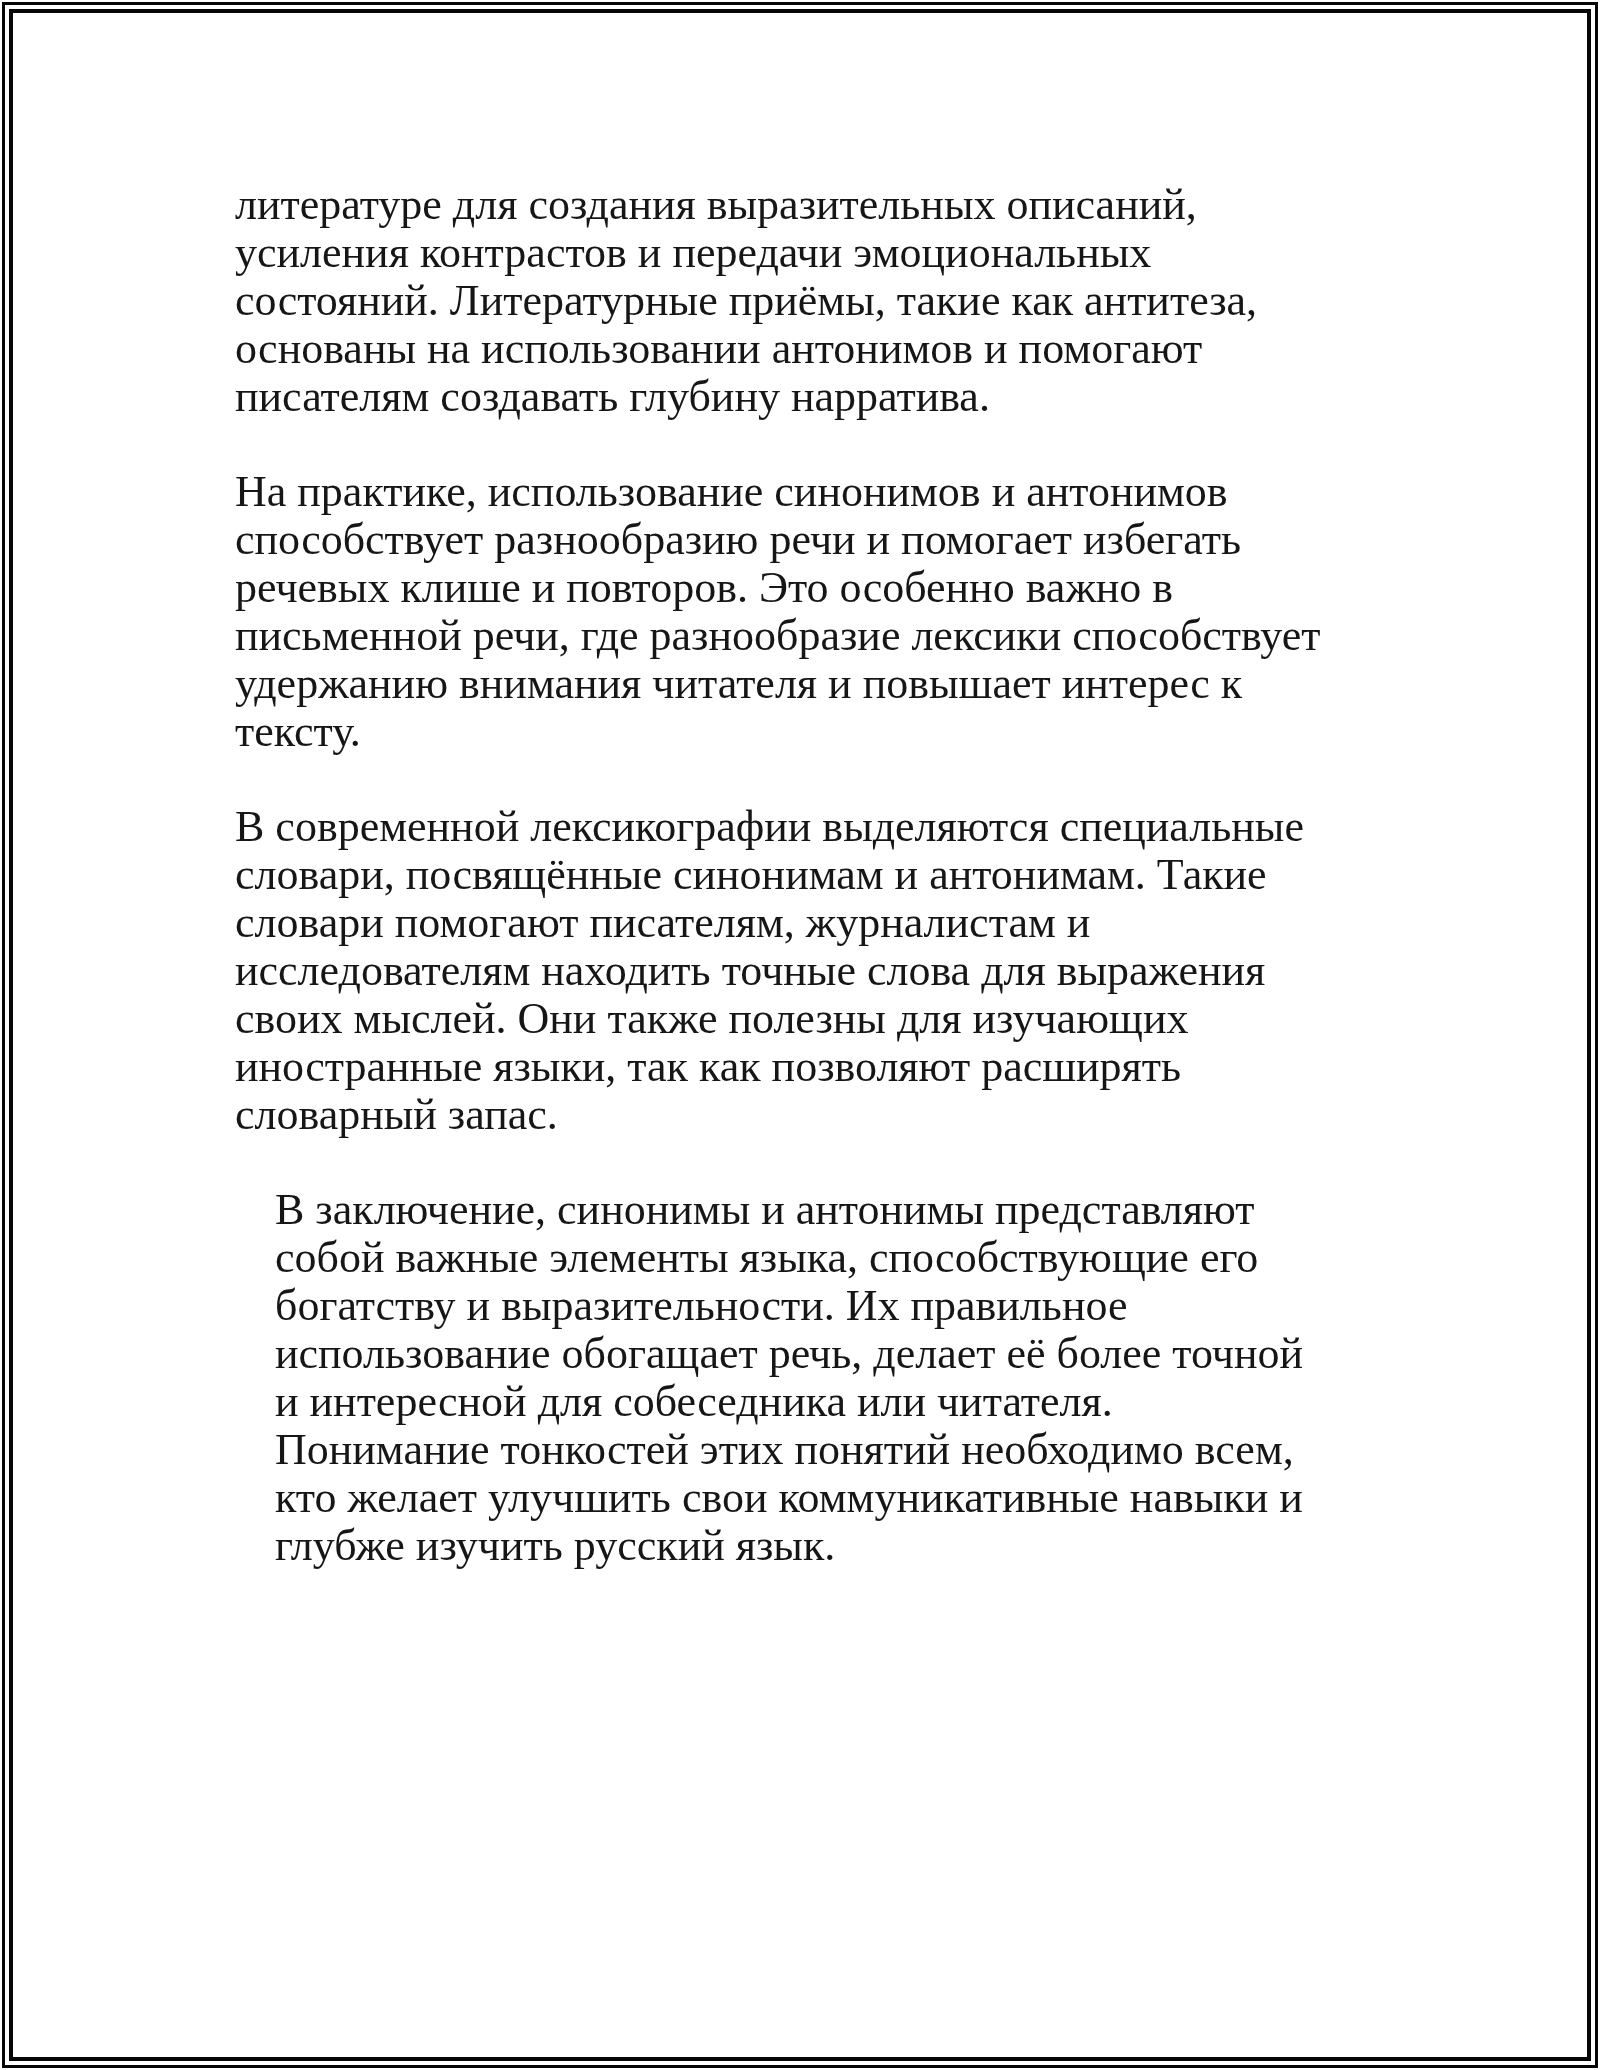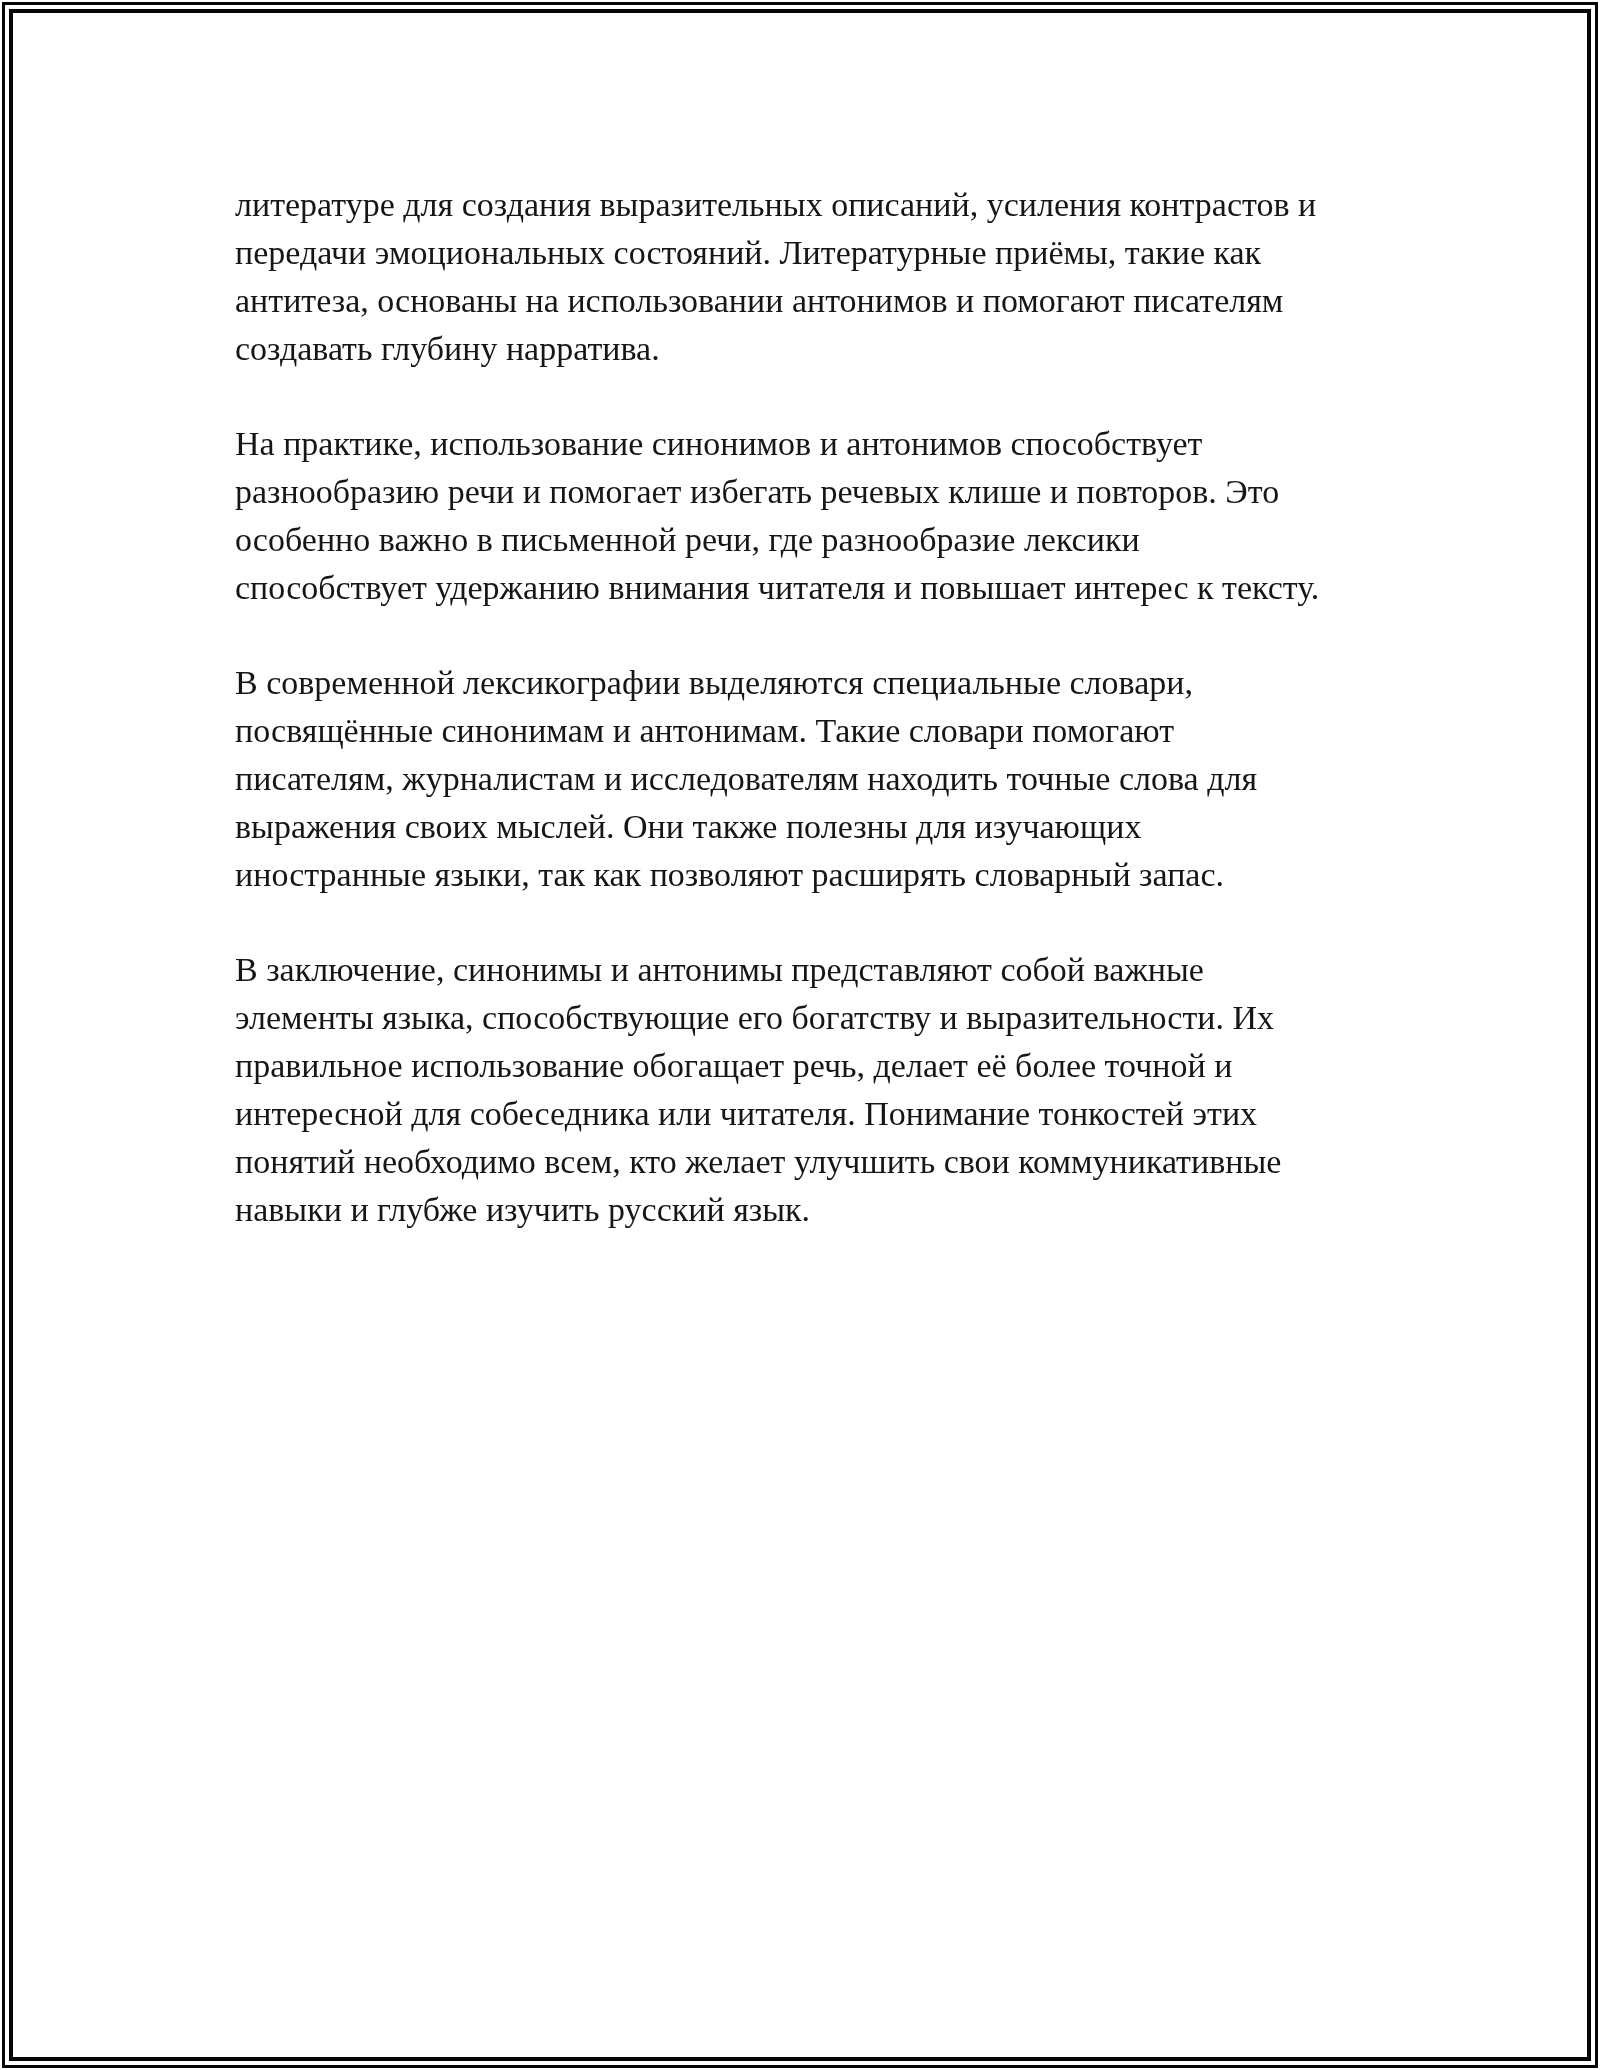--- a/index.html
+++ b/index.html
@@ -31,31 +31,32 @@
     position: relative;
     overflow: hidden;
     background: #ffffff;
   }
   .content {
     position: absolute;
     left: 222px;
     top: 168px;
     width: 1100px;
     font-family: "Liberation Serif", "DejaVu Serif", serif;
-    font-size: 34px;
+    font-size: 44px;
     line-height: 48px;
     color: #161616;
     text-align: left;
   }
   .para {
     margin: 0 0 47px 0;
     padding: 0;
   }
   .para:last-child {
     margin-bottom: 0;
+    margin-left: 40px;
   }
 </style>
 </head>
 <body>
 
 <div class="page">
   <div class="frame-outer">
     <div class="frame-inner">
       <div class="content">
         <p class="para">литературе для создания выразительных описаний, усиления контрастов и передачи эмоциональных состояний. Литературные приёмы, такие как антитеза, основаны на использовании антонимов и помогают писателям создавать глубину нарратива.</p>

